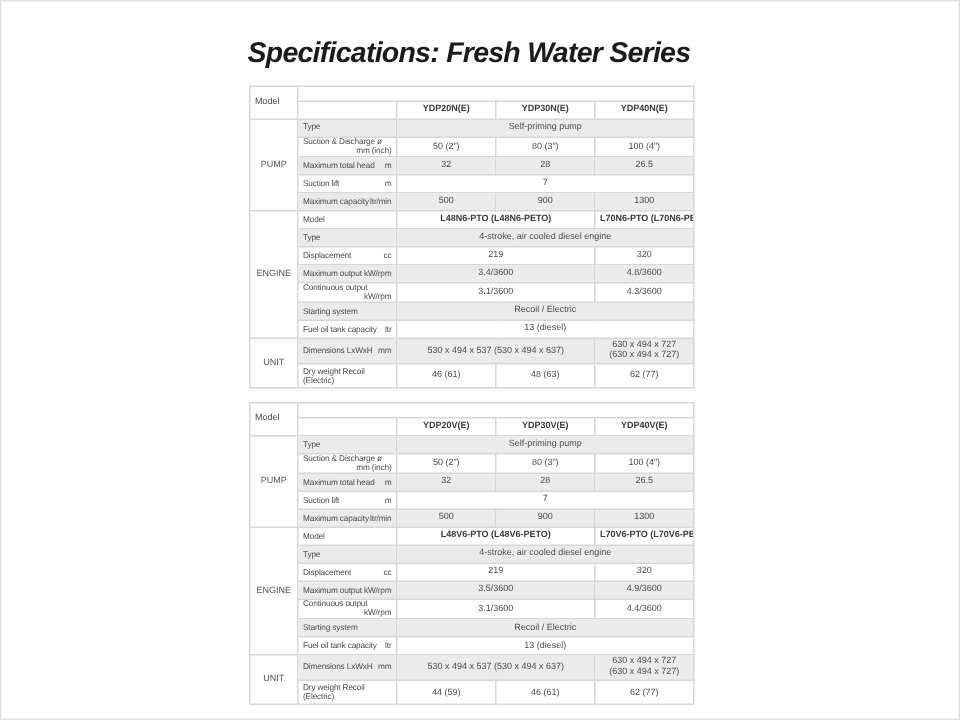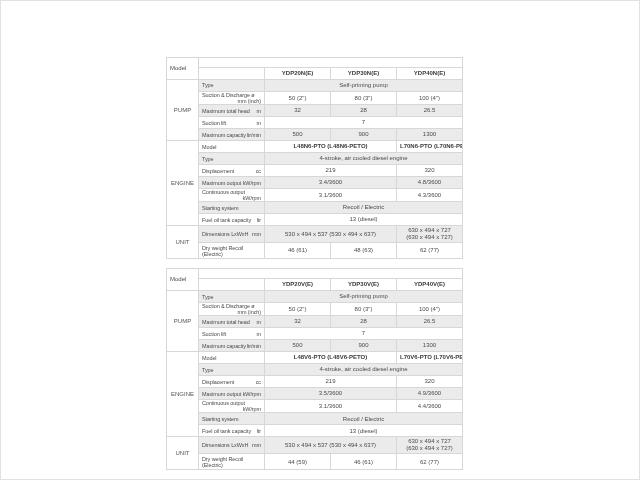--- a/index.html
+++ b/index.html
@@ -44,20 +44,21 @@
   tr.h-banner td{height:9px;}
   tr.h-model td{height:11px;}
   tr.h-dims td{height:16px;}
   tr.h-wt td{height:15px;}
   td.lbl2{white-space:normal;line-height:1.15;}
 </style>
 </head>
 <body>
 
 <div class="page">
+  <div class="page-title">Specifications: Fresh Water Series</div>
 
   <div class="tables">
 
     <table class="spec">
       <tbody>
           <tr class="h-banner">
         <td class="corner" rowspan="2">Model</td>
         <td class="banner" colspan="4">Fresh Water Pumps (Emission: EU STAGE-V)</td>
       </tr>
       <tr class="h-model">

